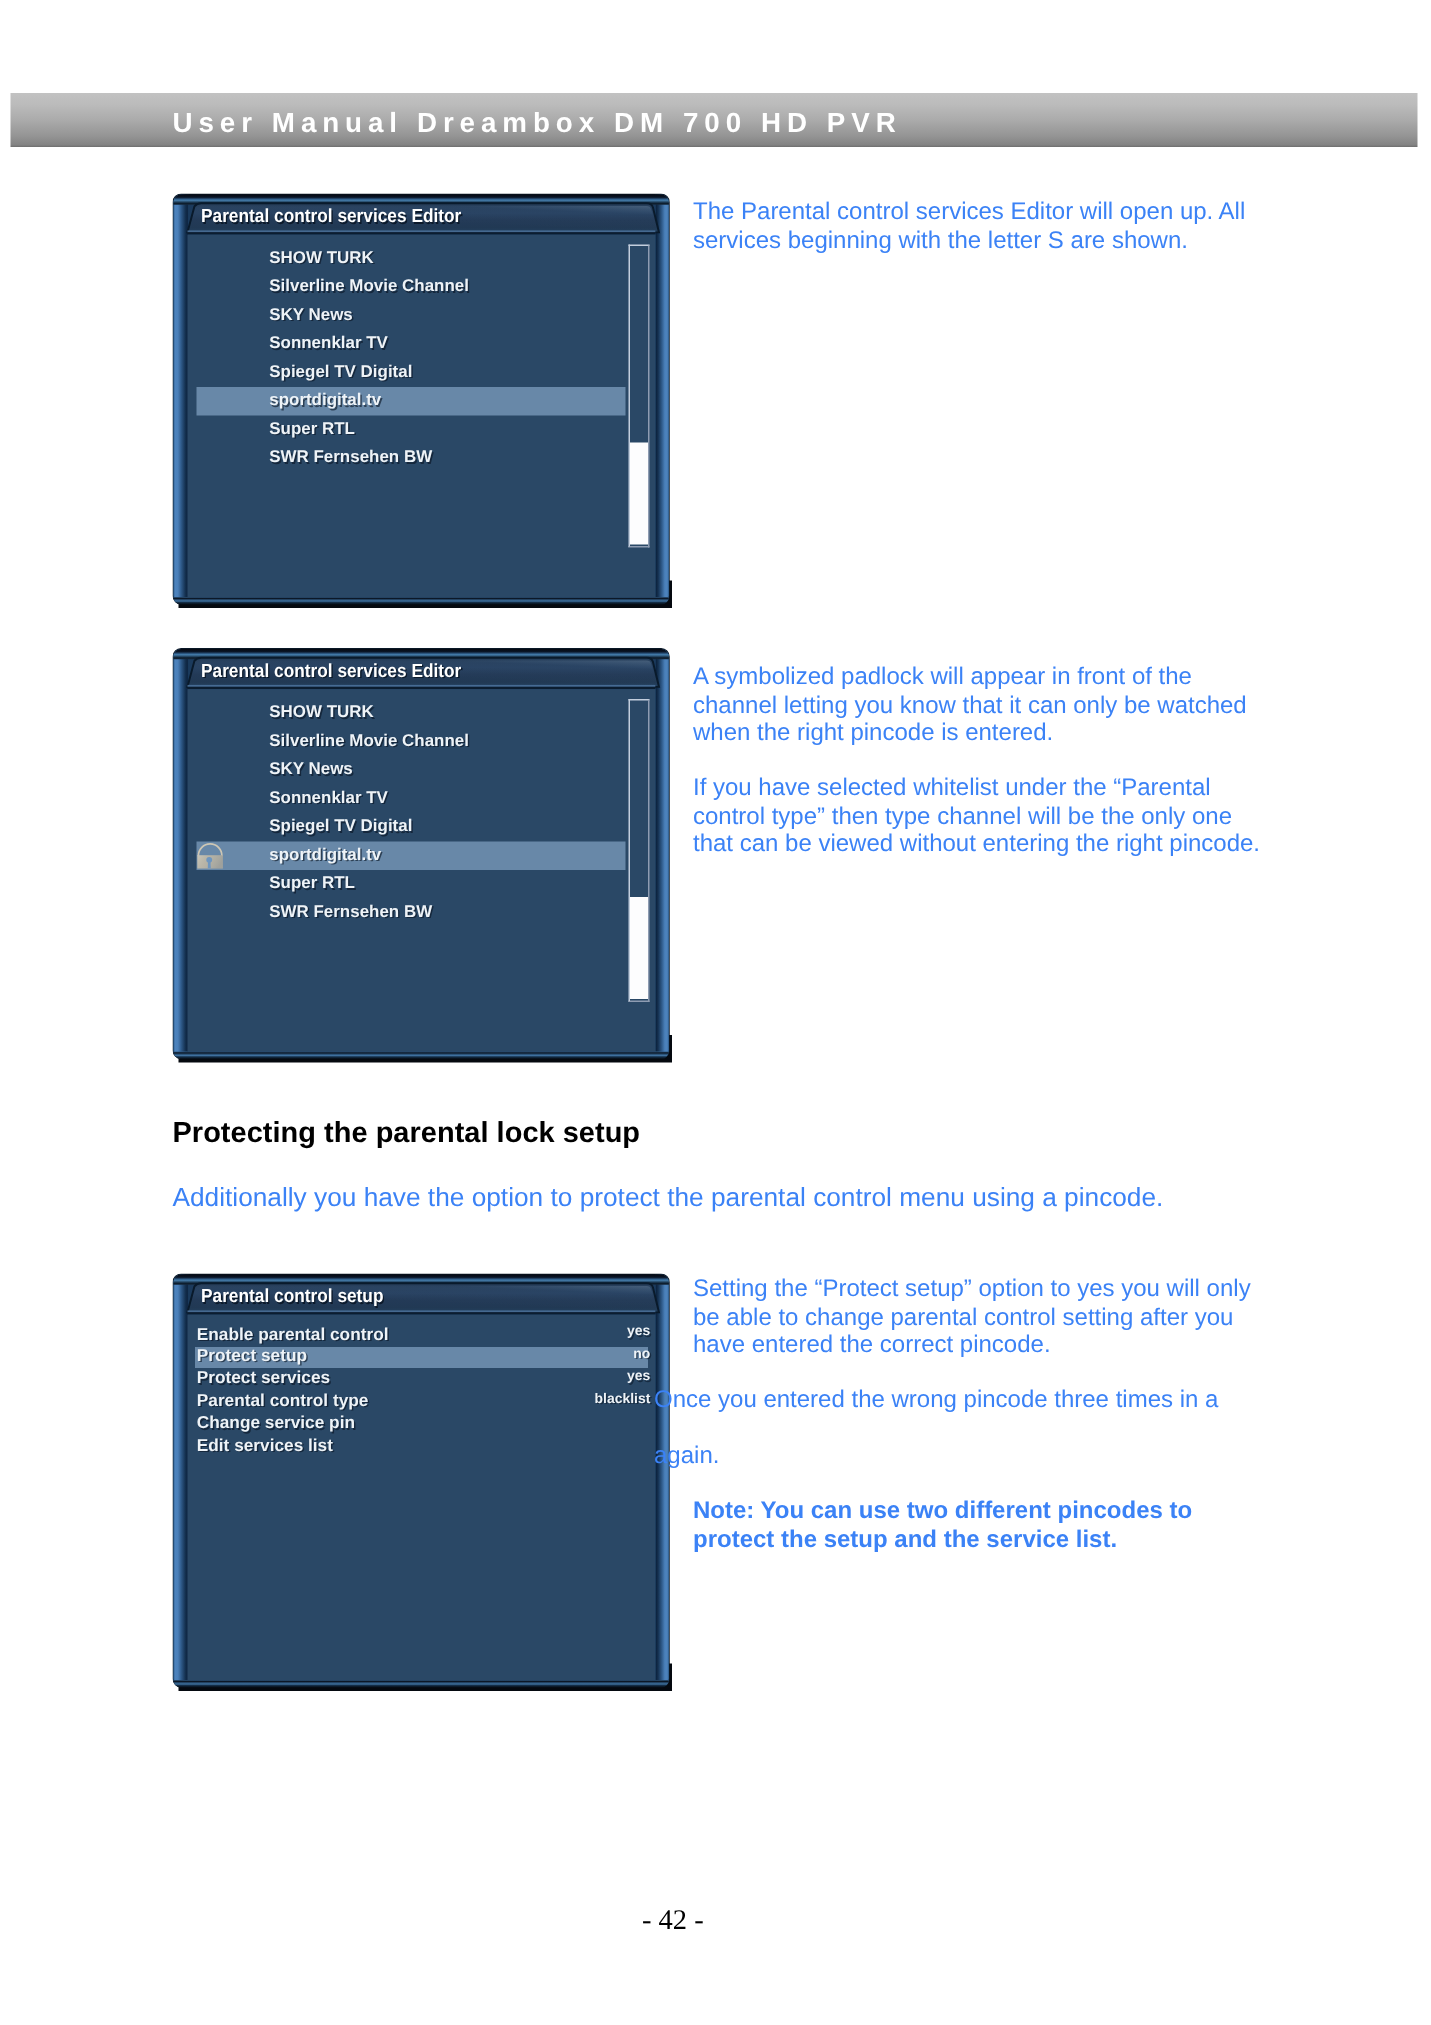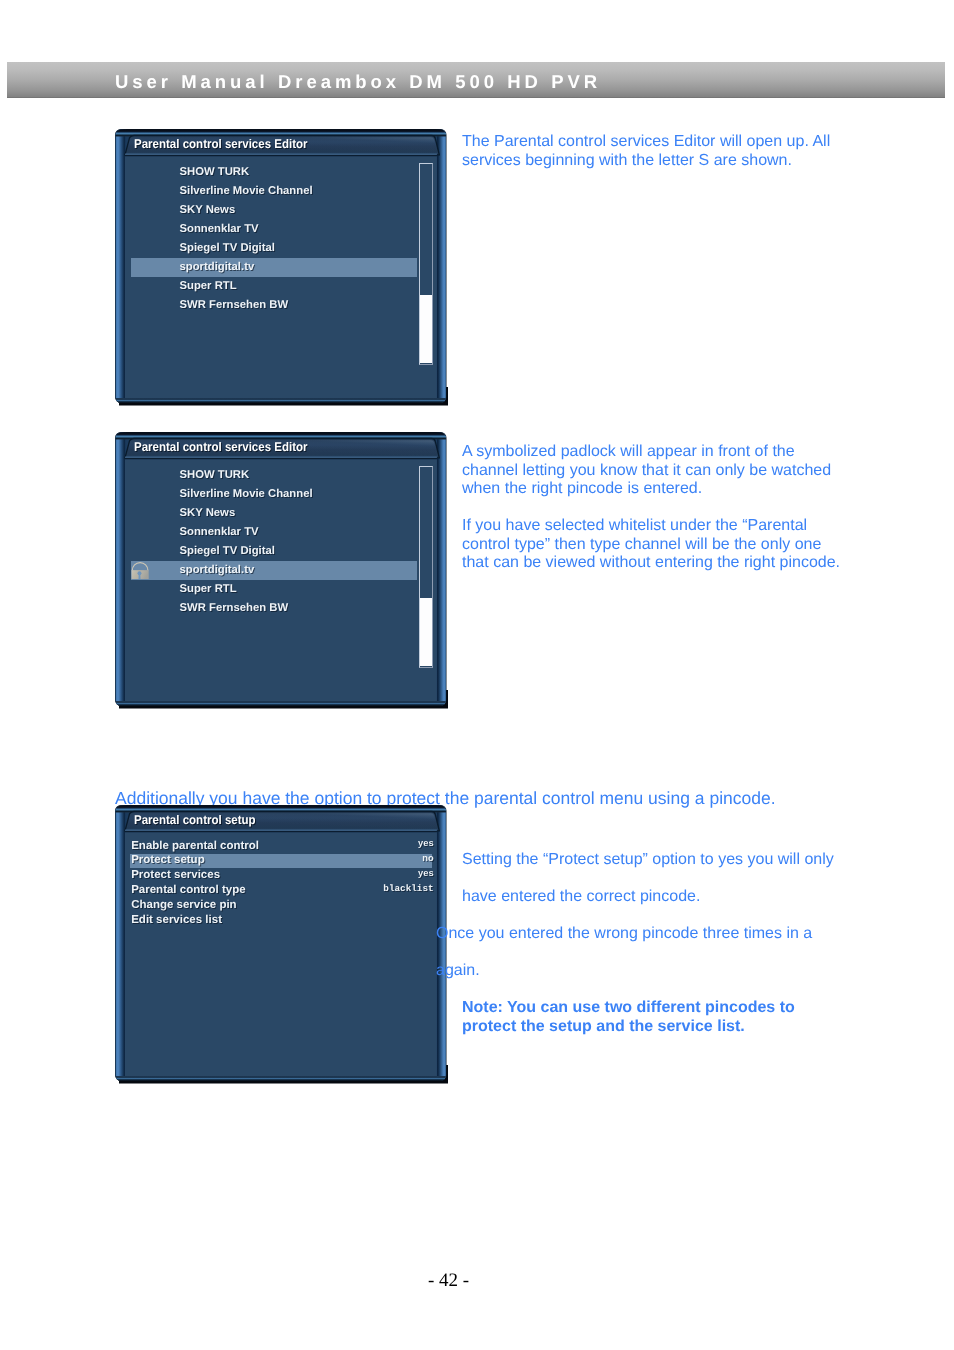--- a/index.html
+++ b/index.html
@@ -35,21 +35,21 @@
   .osd .row.lbl{font-size:11.5px;}
   .osd .hl{position:absolute;background:#6888a8;}
   .osd .lock{position:absolute;}
 </style>
 </head>
 <body>
 
 <div class="page">
 
   <div class="hdr">
-    <div class="hdr-title">User Manual Dreambox DM 500 HD PVR</div>
+    <div class="hdr-title">User Manual Dreambox DM 700 HD PVR</div>
   </div>
 
   <div class="osd" id="osd1" style="left:115px;top:129px;width:333px;height:277px;">
 <svg class="shot" width="333" height="277" viewBox="0 0 333 277">
   <defs>
     <linearGradient id="bzlosd1" x1="0" y1="0" x2="1" y2="0">
       <stop offset="0" stop-color="#2f6091"></stop>
       <stop offset="0.13" stop-color="#4d83bd"></stop>
       <stop offset="0.30" stop-color="#4a80ba"></stop>
       <stop offset="0.55" stop-color="#2c5684"></stop>
@@ -276,23 +276,24 @@
     <span>A symbolized padlock will appear in front of the</span><br>
     <span>channel letting you know that it can only be watched</span><br>
     <span>when the right pincode is entered.</span>
   </div>
   <div class="txt" style="left:462px;top:517px;width:420px;">
     <span>If you have selected whitelist under the “Parental</span><br>
     <span>control type” then type channel will be the only one</span><br>
     <span>that can be viewed without entering the right pincode.</span>
   </div>
 
+  <div class="h2" style="left:115px;top:745px;">Protecting the parental lock setup</div>
   <div class="txt big" style="left:115px;top:788px;width:800px;">Additionally you have the option to protect the parental control menu using a pincode.</div>
 
-  <div class="osd" id="osd3" style="left:115px;top:805px;width:333px;height:279px;">
+  <div class="osd" id="osd3" style="left:115px;top:849px;width:333px;height:279px;">
 <svg class="shot" width="333" height="279" viewBox="0 0 333 279">
   <defs>
     <linearGradient id="bzlosd3" x1="0" y1="0" x2="1" y2="0">
       <stop offset="0" stop-color="#2f6091"></stop>
       <stop offset="0.13" stop-color="#4d83bd"></stop>
       <stop offset="0.30" stop-color="#4a80ba"></stop>
       <stop offset="0.55" stop-color="#2c5684"></stop>
       <stop offset="0.80" stop-color="#14304f"></stop>
       <stop offset="0.93" stop-color="#0d2440"></stop>
       <stop offset="1" stop-color="#16375a"></stop>
@@ -375,29 +376,29 @@
       <div class="ui">
         <div class="titletext" style="left: 19.3px; top: 8.3px;">Parental control setup</div>
         <div class="row lbl" style="left: 16.2px; top: 34.5px;">Enable parental control</div>
         <div class="rowval" style="left: 15.4px; top: 33.2px; width: 303.2px;">yes</div>
         <div class="hl" style="left: 15.4px; top: 48.85px; width: 302px; height: 14.6px;"></div>
         <div class="row lbl" style="left: 16.2px; top: 49.45px;">Protect setup</div>
         <div class="rowval" style="left: 15.4px; top: 48.15px; width: 303.2px;">no</div>
         <div class="row lbl" style="left: 16.2px; top: 64.4px;">Protect services</div>
         <div class="rowval" style="left: 15.4px; top: 63.1px; width: 303.2px;">yes</div>
         <div class="row lbl" style="left: 16.2px; top: 79.35px;">Parental control type</div>
-        <div class="rowval" style="left: 15.4px; top: 78.05px; width: 303.2px; font-family: Liberation Mono, monospace;">blacklist</div>
+        <div class="rowval" style="left: 15.4px; top: 78.05px; width: 303.2px;">blacklist</div>
         <div class="row lbl" style="left: 16.2px; top: 94.3px;">Change service pin</div>
         <div class="row lbl" style="left: 16.2px; top: 109.25px;">Edit services list</div>
       </div>
     </div>
 
   <div class="txt" style="left:462px;top:851px;width:420px;">
     <span>Setting the “Protect setup” option to yes you will only</span><br>
-    <br>
+    <span>be able to change parental control setting after you</span><br>
     <span>have entered the correct pincode.</span>
   </div>
   <div class="txt" style="left:436px;top:925px;width:420px;">
     <span>Once you entered the wrong pincode three times in a</span><br>
     <br>
     <span>again.</span>
   </div>
   <div class="txt" style="left:462px;top:999px;width:420px;font-weight:bold;">
     <span>Note: You can use two different pincodes to</span><br>
     <span>protect the setup and the service list.</span>

